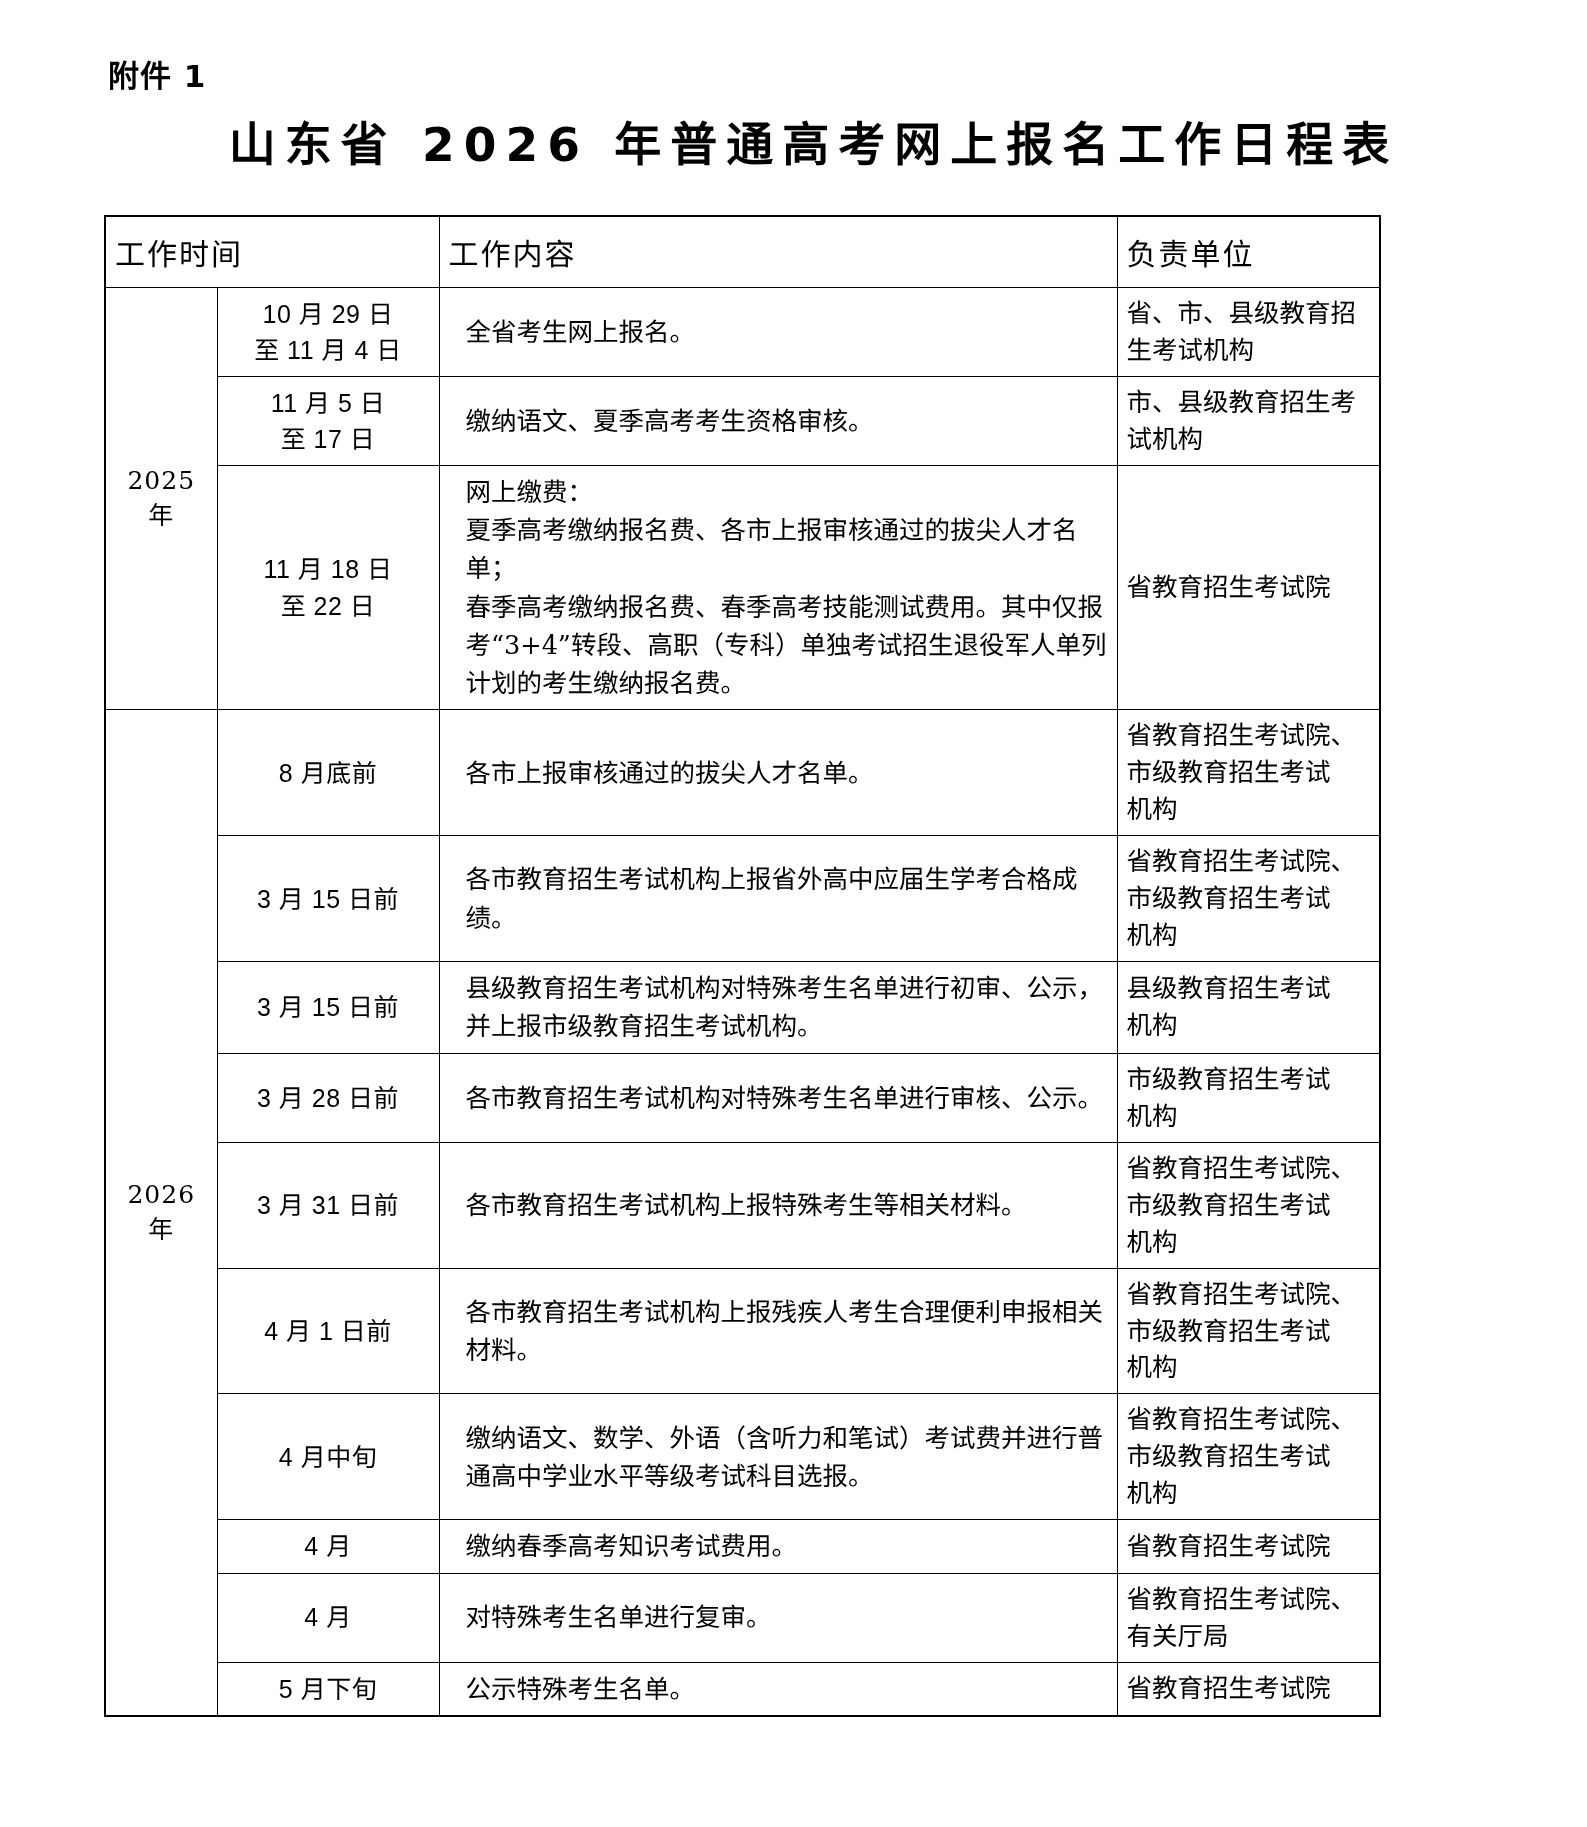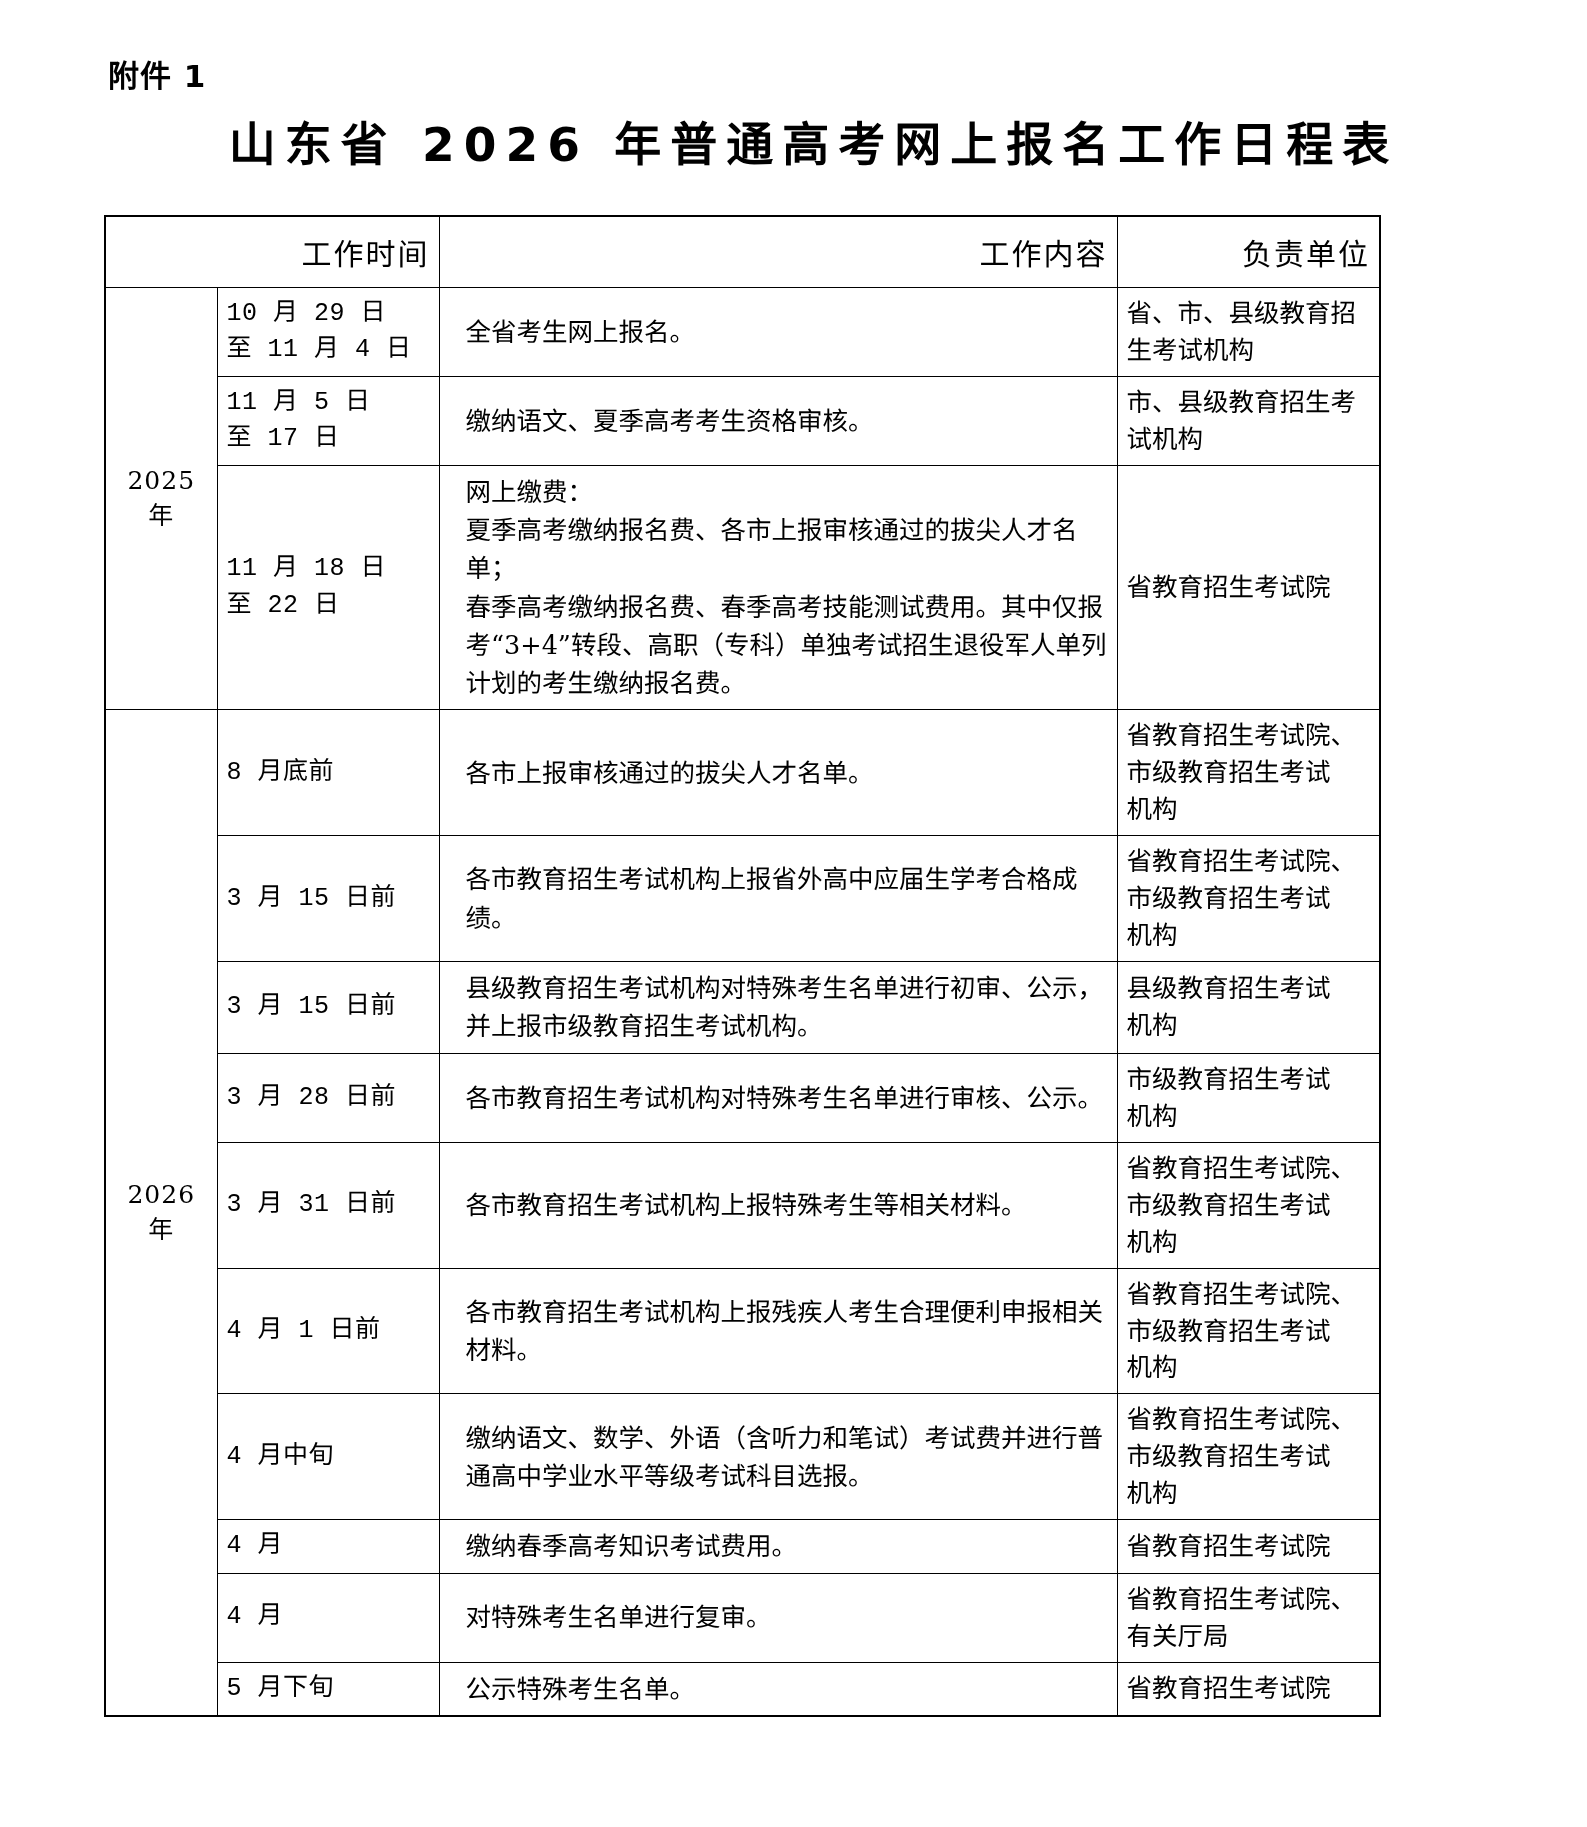--- a/index.html
+++ b/index.html
@@ -68,40 +68,41 @@
   
   table.schedule {
     border: 2.6px solid #000;
   }
   col.c-year   { width: 112px; }
   col.c-time   { width: 222px; }
   col.c-content{ width: 678px; }
   col.c-unit   { width: 263px; }
 
   thead th {
-    text-align: right;
+    text-align: left;
     font-family: "DejaVu Sans", "Liberation Sans", sans-serif;
     font-weight: 700;
     font-size: 30px;
     letter-spacing: 2px;
     height: 56px;
     padding: 8px 6px;
   }
   th.blank-corner { border-top: 2.6px solid #000; border-left: 2.6px solid #000; }
 
   td.year-cell {
     text-align: center;
     font-size: 25px;
     font-family: "DejaVu Serif", "Liberation Serif", serif;
     letter-spacing: 1px;
     vertical-align: middle;
   }
   td.time-cell {
+    text-align: center;
     font-size: 25px;
-    font-family: Liberation Mono, monospace;
+    font-family: Liberation Sans, sans-serif;
     letter-spacing: 0.5px;
     line-height: 1.45;
     vertical-align: middle;
   }
   td.content-cell {
     text-align: left;
     font-size: 25.5px;
     font-family: "DejaVu Serif", "Liberation Serif", serif;
     line-height: 1.5;
     vertical-align: middle;

